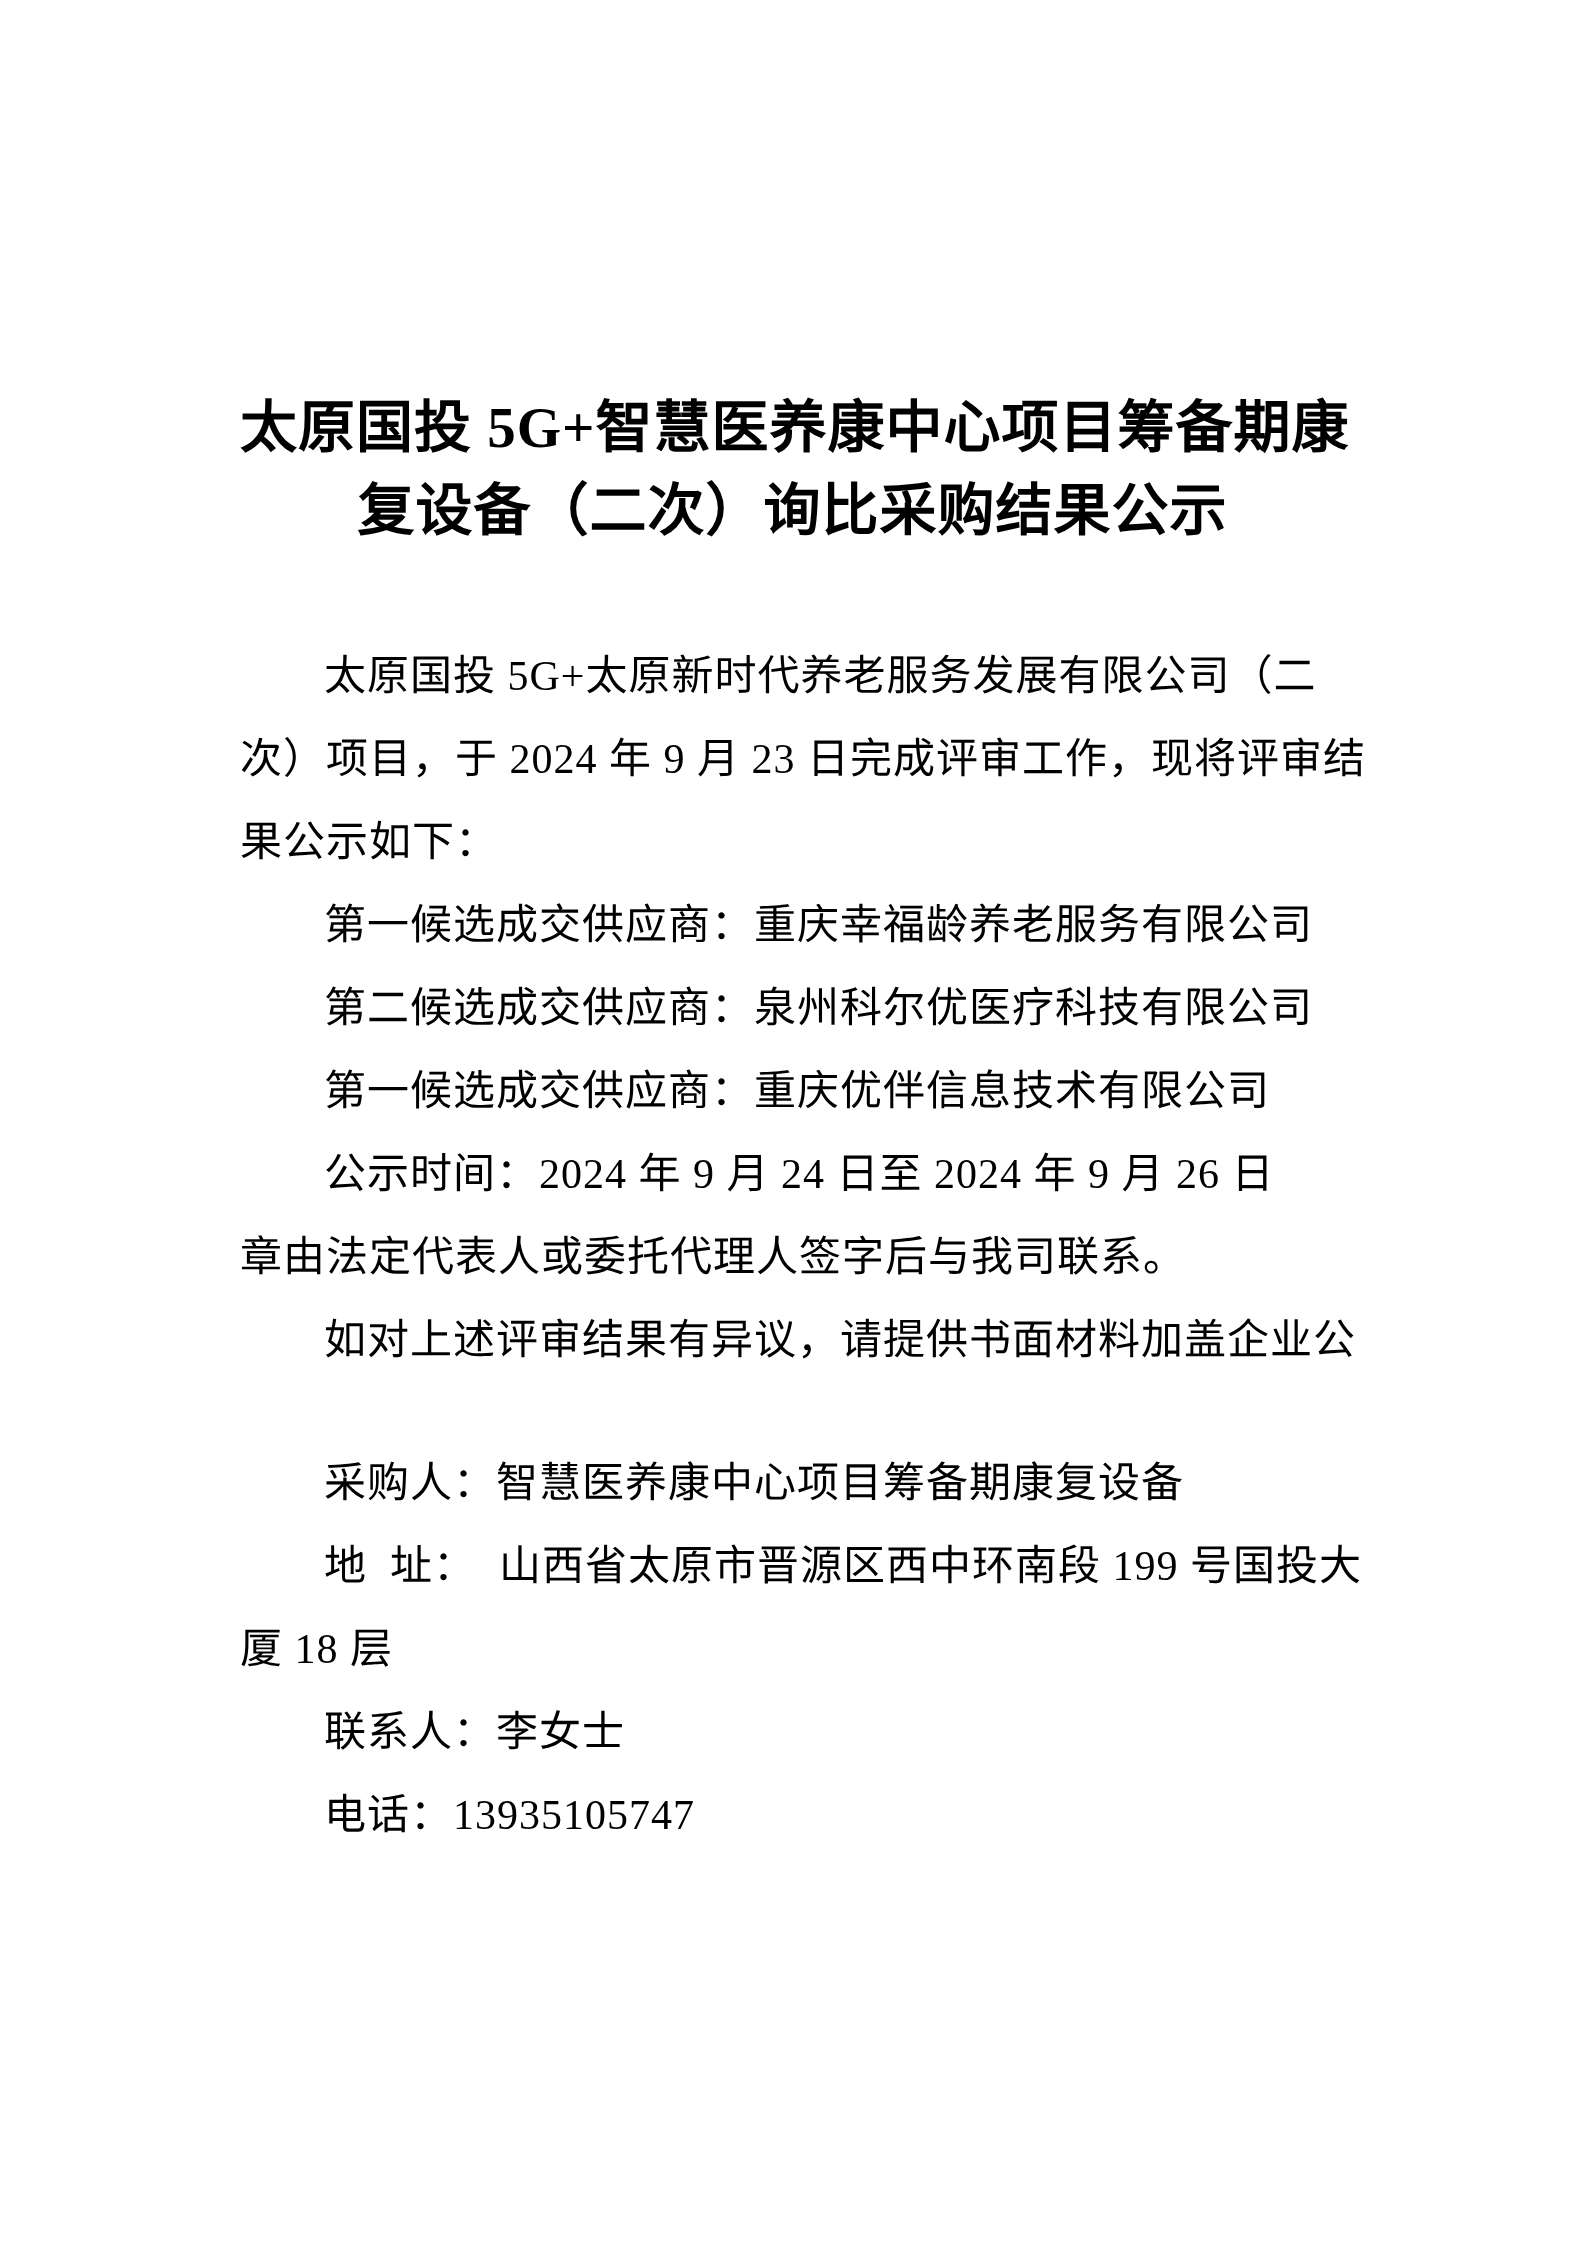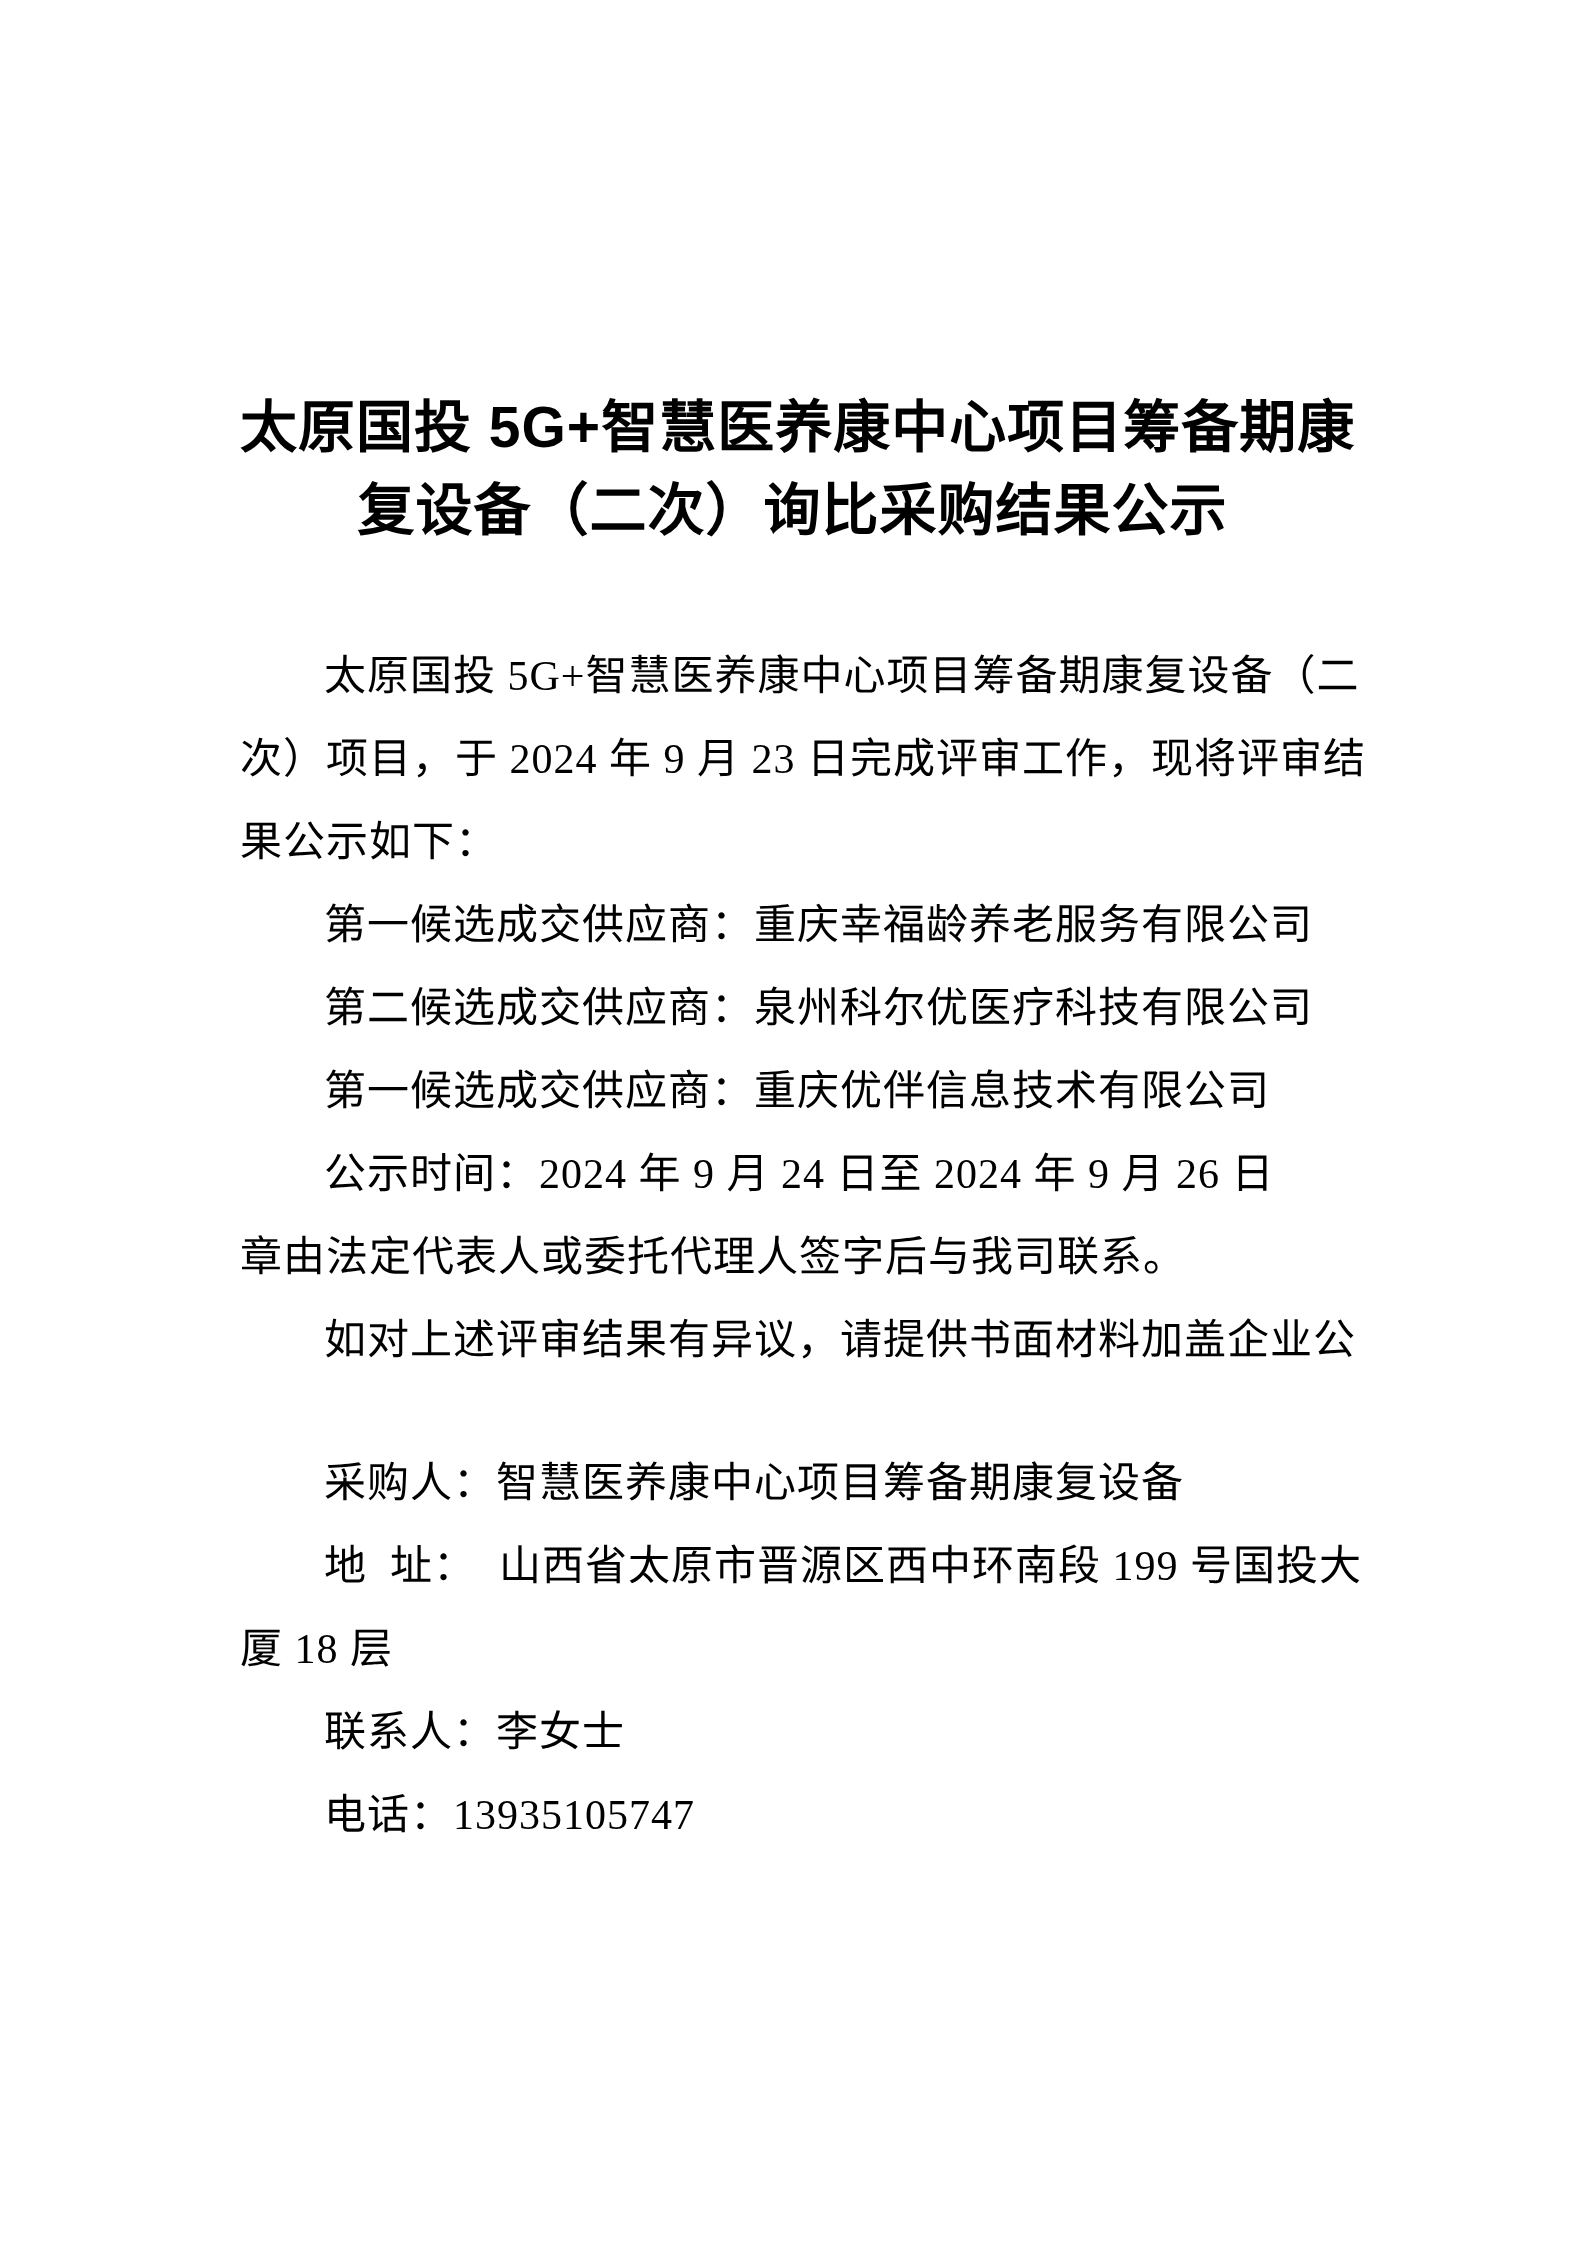--- a/index.html
+++ b/index.html
@@ -27,21 +27,21 @@
     font-size: 42px;
     font-family: "Liberation Serif", "DejaVu Serif", serif;
     white-space: pre;
     letter-spacing: 1px;
   }
   .title-line {
     height: 83px;
     line-height: 83px;
     font-size: 57px;
     font-weight: 700;
-    font-family: Liberation Sans, sans-serif;
+    font-family: Liberation Serif, serif;
     text-align: center;
     white-space: pre;
     letter-spacing: 1px;
   }
   .subtitle-line {
     height: 83px;
     line-height: 83px;
     font-size: 38px;
     font-family: "Liberation Serif", "DejaVu Serif", serif;
     text-align: center;
@@ -63,21 +63,21 @@
 
 <div class="page">
   <div class="content">
 
     <div class="title-line">太原国投 5G+智慧医养康中心项目筹备期康</div>
     <div class="title-line">复设备（二次）询比采购结果公示</div>
 
 
     <div class="blank-line"></div>
 
-    <div class="line indent">太原国投 5G+智慧医养康中心项目筹备期康复设备（二</div>
+    <div class="line indent">太原国投 5G+太原新时代养老服务发展有限公司（二</div>
     <div class="line">次）项目，于 2024 年 9 月 23 日完成评审工作，现将评审结</div>
     <div class="line">果公示如下：</div>
 
     <div class="line indent">第一候选成交供应商：重庆幸福龄养老服务有限公司</div>
     <div class="line indent">第二候选成交供应商：泉州科尔优医疗科技有限公司</div>
     <div class="line indent">第一候选成交供应商：重庆优伴信息技术有限公司</div>
 
     <div class="line indent">公示时间：2024 年 9 月 24 日至 2024 年 9 月 26 日</div>
 
     <div class="line">章由法定代表人或委托代理人签字后与我司联系。</div>

